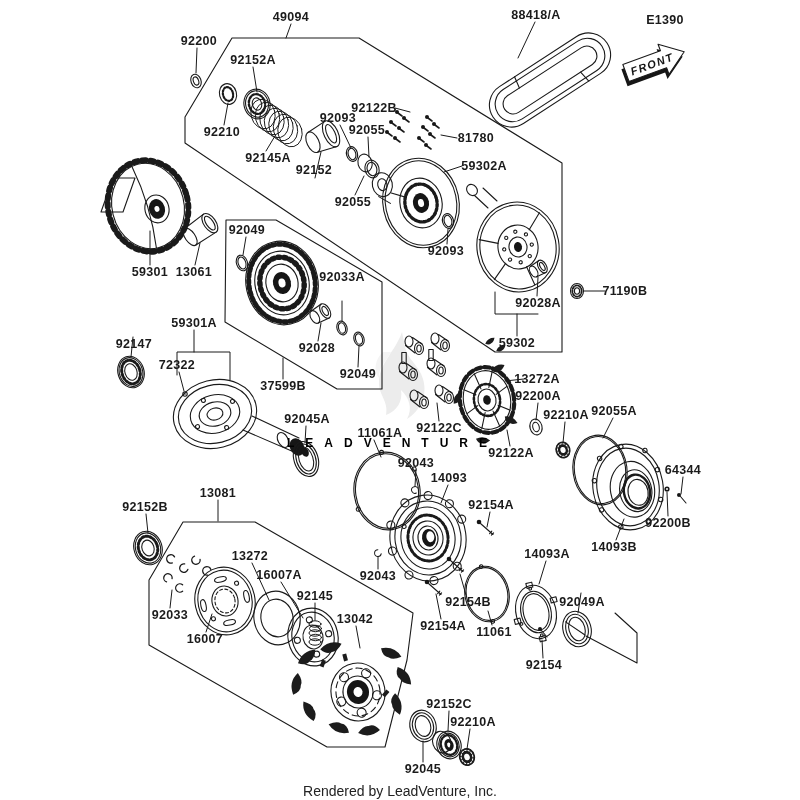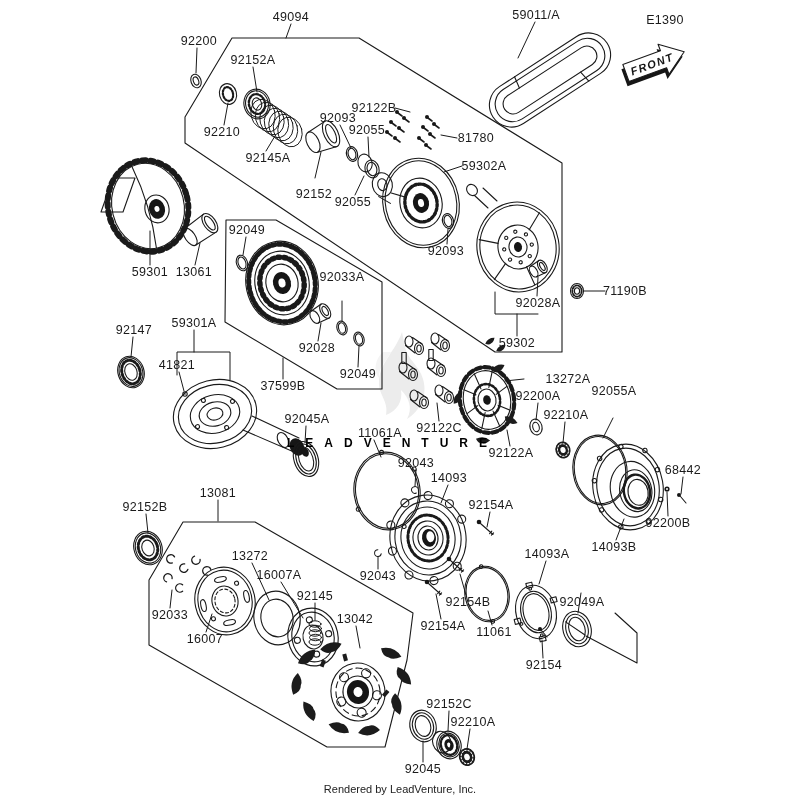--- a/index.html
+++ b/index.html
@@ -1,24 +1,24 @@
 <!DOCTYPE html>
 <html><head>
 <meta charset="utf-8">
 <style>
   html,body{margin:0;padding:0;background:#fff;}
   #stage{position:relative;width:800px;height:800px;background:#fff;overflow:hidden;
          font-family:"Liberation Sans",sans-serif;}
   #art{position:absolute;left:0;top:0;}
   .lbl{position:absolute;transform:translate(-50%,-50%);font-size:12.5px;letter-spacing:.3px;
-       color:#1b1b1b;white-space:nowrap;}
+       color:#1b1b1b;white-space:nowrap;font-weight:bold;}
   .wm{position:absolute;left:287px;top:436px;font-size:12px;font-weight:bold;
       letter-spacing:11px;color:#000000;white-space:nowrap;}
   .footer{position:absolute;left:400px;top:783px;transform:translateX(-50%);
-          font-size:11px;color:#222;white-space:nowrap;}
+          font-size:14px;color:#222;white-space:nowrap;}
 </style>
 </head>
 <body>
 
 <div id="stage">
 
 <svg id="art" width="800" height="800" viewBox="0 0 800 800">
 
   <g>
     <path d="M402 332 C395 352 380 362 379 381 C378 395 389 401 386 415 C397 411 403 401 401 390 C409 398 413 408 407 419 C420 411 428 396 423 379 C419 365 407 359 405 347 C404 342 403 337 402 332 Z" fill="#ececec" stroke="none"></path>
@@ -557,52 +557,52 @@
       <ellipse rx="7.5" ry="8.5" fill="#1c1c1c"></ellipse>
       <ellipse rx="5.8" ry="6.8" fill="none" stroke="#fff" stroke-width="1" stroke-dasharray="1.6 1.6"></ellipse>
       <ellipse rx="2.8" ry="3.3" fill="#fff" stroke="none"></ellipse>
     </g>
   </g>
 </svg>
 
 <span class="lbl" style="left:291px;top:17px">49094</span>
 <span class="lbl" style="left:199px;top:41px">92200</span>
 <span class="lbl" style="left:253px;top:60px">92152A</span>
-<span class="lbl" style="left:536px;top:15px">59011/A</span>
+<span class="lbl" style="left:536px;top:15px">88418/A</span>
 <span class="lbl" style="left:665px;top:20px">E1390</span>
 <span class="lbl" style="left:222px;top:132px">92210</span>
 <span class="lbl" style="left:268px;top:158px">92145A</span>
 <span class="lbl" style="left:374px;top:108px">92122B</span>
 <span class="lbl" style="left:338px;top:118px">92093</span>
 <span class="lbl" style="left:367px;top:130px">92055</span>
 <span class="lbl" style="left:476px;top:138px">81780</span>
-<span class="lbl" style="left:314px;top:194px">92152</span>
+<span class="lbl" style="left:314px;top:170px">92152</span>
 <span class="lbl" style="left:353px;top:202px">92055</span>
 <span class="lbl" style="left:484px;top:166px">59302A</span>
 <span class="lbl" style="left:446px;top:251px">92093</span>
 <span class="lbl" style="left:150px;top:272px">59301</span>
 <span class="lbl" style="left:194px;top:272px">13061</span>
 <span class="lbl" style="left:247px;top:230px">92049</span>
 <span class="lbl" style="left:342px;top:277px">92033A</span>
 <span class="lbl" style="left:317px;top:348px">92028</span>
 <span class="lbl" style="left:358px;top:374px">92049</span>
 <span class="lbl" style="left:538px;top:303px">92028A</span>
 <span class="lbl" style="left:625px;top:291px">71190B</span>
 <span class="lbl" style="left:517px;top:343px">59302</span>
-<span class="lbl" style="left:134px;top:330px">92147</span>
+<span class="lbl" style="left:134px;top:344px">92147</span>
 <span class="lbl" style="left:194px;top:323px">59301A</span>
-<span class="lbl" style="left:177px;top:365px">41821</span>
+<span class="lbl" style="left:177px;top:365px">72322</span>
 <span class="lbl" style="left:283px;top:386px">37599B</span>
 <span class="lbl" style="left:307px;top:419px">92045A</span>
 <span class="lbl" style="left:380px;top:433px">11061A</span>
-<span class="lbl" style="left:568px;top:379px">13272A</span>
+<span class="lbl" style="left:537px;top:379px">13272A</span>
 <span class="lbl" style="left:538px;top:396px">92200A</span>
 <span class="lbl" style="left:566px;top:415px">92210A</span>
-<span class="lbl" style="left:614px;top:391px">92055A</span>
-<span class="lbl" style="left:683px;top:470px">68442</span>
+<span class="lbl" style="left:614px;top:411px">92055A</span>
+<span class="lbl" style="left:683px;top:470px">64344</span>
 <span class="lbl" style="left:439px;top:428px">92122C</span>
 <span class="lbl" style="left:511px;top:453px">92122A</span>
 <span class="lbl" style="left:416px;top:463px">92043</span>
 <span class="lbl" style="left:449px;top:478px">14093</span>
 <span class="lbl" style="left:491px;top:505px">92154A</span>
 <span class="lbl" style="left:668px;top:523px">92200B</span>
 <span class="lbl" style="left:614px;top:547px">14093B</span>
 <span class="lbl" style="left:547px;top:554px">14093A</span>
 <span class="lbl" style="left:582px;top:602px">92049A</span>
 <span class="lbl" style="left:468px;top:602px">92154B</span>

